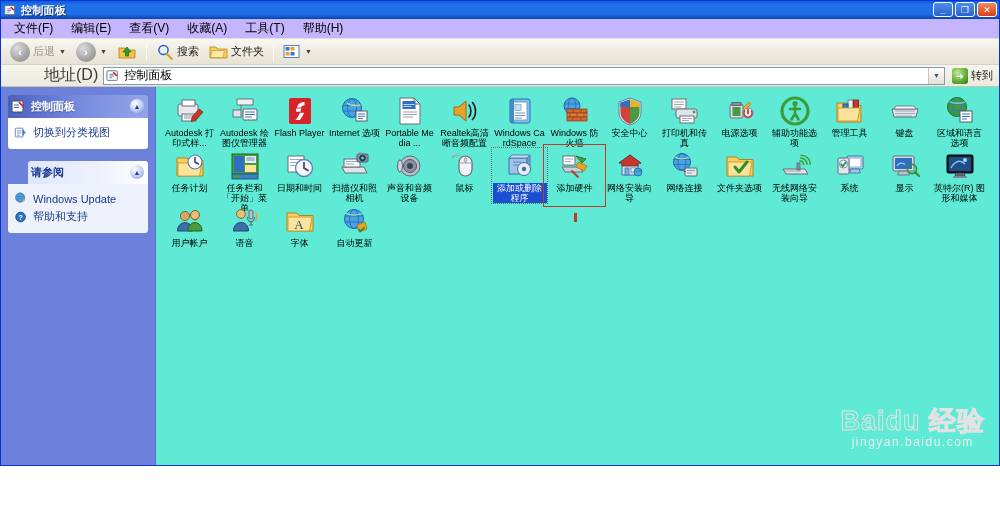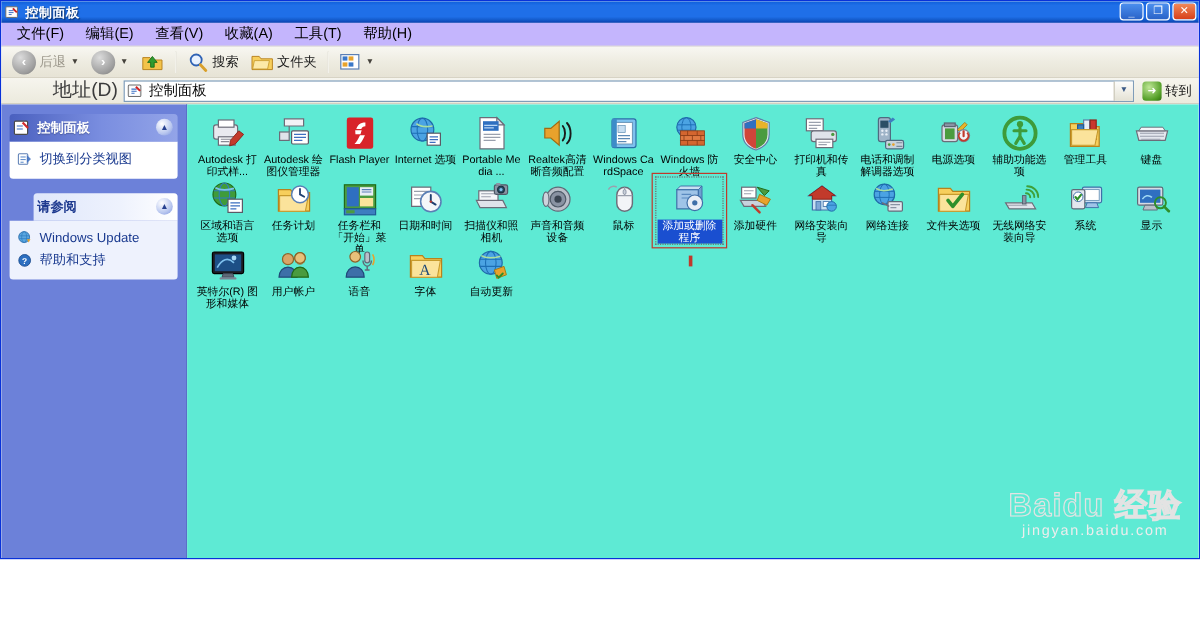--- a/index.html
+++ b/index.html
@@ -550,38 +550,20 @@
       <rect x="11" y="21" width="14" height="7" fill="#ffffff" stroke="#6c6c78"></rect>
       <path d="M13 23.5h10M13 25.5h7" stroke="#9aa0ad" stroke-width="0.9"></path>
       <circle cx="25" cy="17" r="1.4" fill="#4a9b3f"></circle>
     </svg>
             </div>
             <div class="cp-label">打印机和传真</div>
           </div>
           <div class="cp-item">
             <div class="ico-wrap">
               <svg width="32" height="32" viewBox="0 0 32 32">
-      <rect x="8" y="3" width="10" height="20" rx="2" fill="#9fb4c8" stroke="#4f6a80" stroke-width="1"></rect>
-      <rect x="9.6" y="5.5" width="6.8" height="6" fill="#2b4f66"></rect>
-      <circle cx="11.3" cy="14" r="1" fill="#e8eef6"></circle>
-                <circle cx="14.7" cy="14" r="1" fill="#e8eef6"></circle>
-      <circle cx="11.3" cy="17" r="1" fill="#e8eef6"></circle>
-                <circle cx="14.7" cy="17" r="1" fill="#e8eef6"></circle>
-      <path d="M16 6l4-3 2 1.5-4 3z" fill="#3d7fc0"></path>
-      <rect x="14" y="22" width="15" height="7" rx="1.5" fill="#c8d2dd" stroke="#4f6a80"></rect>
-      <circle cx="17" cy="25.5" r="1.1" fill="#4a9b3f"></circle>
-      <circle cx="20.5" cy="25.5" r="1.1" fill="#e8a22c"></circle>
-      <path d="M23 24h5M23 27h5" stroke="#7a8a99" stroke-width="0.9"></path>
-    </svg>
-            </div>
-            <div class="cp-label">电话和调制解调器选项</div>
-          </div>
-          <div class="cp-item">
-            <div class="ico-wrap">
-              <svg width="32" height="32" viewBox="0 0 32 32">
       <rect x="6" y="9" width="13" height="14" rx="2" fill="#d6dbe4" stroke="#6c6c78"></rect>
       <rect x="8" y="7.5" width="9" height="3" fill="#8a93a3" stroke="#5b6472"></rect>
       <rect x="8.5" y="12" width="8" height="9" fill="#4a9b3f"></rect>
       <path d="M19 13l6-6 2 2-6 6z" fill="#e8b32a" stroke="#a67a10" stroke-width="0.7"></path>
       <circle cx="24" cy="18" r="5" fill="#f2f4f7" stroke="#7a8494"></circle>
       <path d="M24 14.5v4" stroke="#c23a2b" stroke-width="1.8" stroke-linecap="round"></path>
       <path d="M21 15.5a4 4 0 1 0 6 0" fill="none" stroke="#c23a2b" stroke-width="1.6"></path>
     </svg>
             </div>
             <div class="cp-label">电源选项</div>

